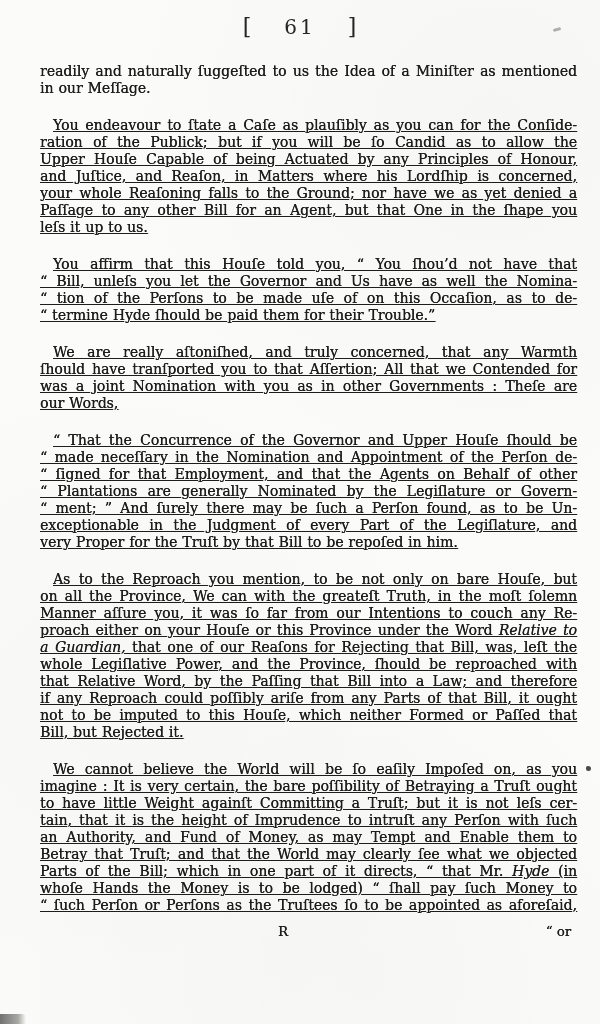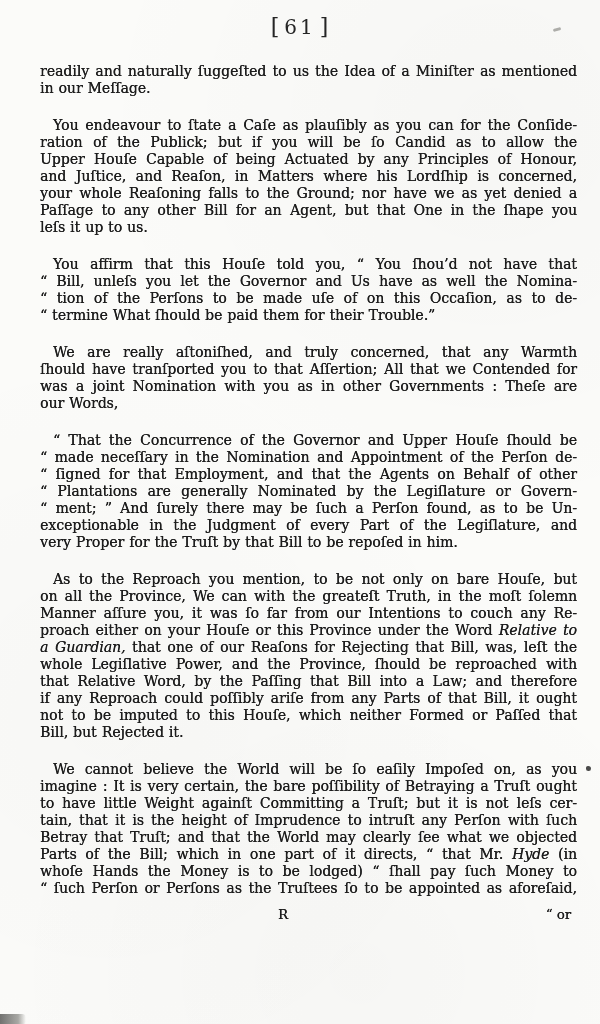--- a/index.html
+++ b/index.html
@@ -32,39 +32,39 @@
     position: absolute;
     top: 14px;
     left: 0;
     width: 600px;
     text-align: center;
     font-size: 20px;
     letter-spacing: 1px;
     color: #252525;
   }
   .page-header .bracket { display: inline-block; font-size: 22px; }
-  .page-header .page-num { display: inline-block; margin: 0 4px; letter-spacing: 3px; }
+  .page-header .page-num { display: inline-block; margin: 0 32px; letter-spacing: 3px; }
   .doc-body {
     position: absolute;
     top: 63px;
     left: 40px;
     width: 537px;
   }
   .line {
     font-size: 14px;
     line-height: 17px;
     text-align: justify;
     text-align-last: justify;
     text-shadow: 0.25px 0 0 currentColor;
     word-spacing: 0.5px;
   }
   .line.endline { text-align-last: left; }
   .line.indent { text-indent: 13px; }
   .paragraph { margin: 0; }
-  .paragraph + .paragraph { margin-top: 20px; }
+  .paragraph + .paragraph { margin-top: 20px; text-decoration: underline; }
   .line i { font-style: italic; }
   .sig-row {
     position: relative;
     margin-top: 9px;
     height: 17px;
     font-size: 13.2px;
     line-height: 17px;
     text-shadow: 0.25px 0 0 currentColor;
   }
   .sig-mark { position: absolute; left: 238px; top: 0; }
@@ -121,21 +121,21 @@
         <div class="line">Upper Houſe Capable of being Actuated by any Principles of Honour,</div>
         <div class="line">and Juſtice, and Reaſon, in Matters where his Lordſhip is concerned,</div>
         <div class="line">your whole Reaſoning falls to the Ground;  nor have we as yet denied a</div>
         <div class="line">Paſſage to any other Bill for an Agent, but that One in the ſhape you</div>
         <div class="line endline">leſs it up to us.</div>
       </div>
       <div class="paragraph">
         <div class="line indent">You affirm that this Houſe told you, “ You ſhou’d not have that</div>
         <div class="line">“ Bill, unleſs you let the Governor and Us have as well the Nomina-</div>
         <div class="line">“ tion of the Perſons to be made uſe of on this Occaſion, as to de-</div>
-        <div class="line endline">“ termine What ſhould be paid them for their Trouble.”</div>
+        <div class="line endline">“ termine Hyde ſhould be paid them for their Trouble.”</div>
       </div>
       <div class="paragraph">
         <div class="line indent">We are really aſtoniſhed, and truly concerned, that any Warmth</div>
         <div class="line">ſhould have tranſported you to that Aſſertion; All that we Contended for</div>
         <div class="line">was a joint Nomination with you as in other Governments :  Theſe are</div>
         <div class="line endline">our Words,</div>
       </div>
       <div class="paragraph">
         <div class="line indent">“ That the Concurrence of the Governor and Upper Houſe ſhould be</div>
         <div class="line">“ made neceſſary in the Nomination and Appointment of the Perſon de-</div>
@@ -155,20 +155,21 @@
         <div class="line">that Relative Word, by the Paſſing that Bill into a Law;  and therefore</div>
         <div class="line">if any Reproach could poſſibly ariſe from any Parts of that Bill, it ought</div>
         <div class="line">not to be imputed to this Houſe, which neither Formed or Paſſed that</div>
         <div class="line endline">Bill, but Rejected it.</div>
       </div>
       <div class="paragraph">
         <div class="line indent">We cannot believe the World will be ſo eaſily Impoſed on, as you</div>
         <div class="line">imagine :  It is very certain, the bare poſſibility of Betraying a Truſt ought</div>
         <div class="line">to have little Weight againſt Committing a Truſt;  but it is not leſs cer-</div>
         <div class="line">tain, that it is the height of Imprudence to intruſt any Perſon with ſuch</div>
+        <div class="line">an Authority, and Fund of Money, as may Tempt and Enable them to</div>
         <div class="line">Betray that Truſt;  and that the World may clearly ſee what we objected</div>
         <div class="line">Parts of the Bill;  which in one part of it directs, “ that Mr. <i>Hyde</i> (in</div>
         <div class="line">whoſe Hands the Money is to be lodged)  “ ſhall pay ſuch Money to</div>
         <div class="line">“ ſuch Perſon or Perſons as the Truſtees ſo to be appointed as aforeſaid,</div>
       </div>
       <div class="sig-row">
       <span class="sig-mark">R</span>
       <span class="catchword">“ or</span>
     </div>
   </div>

